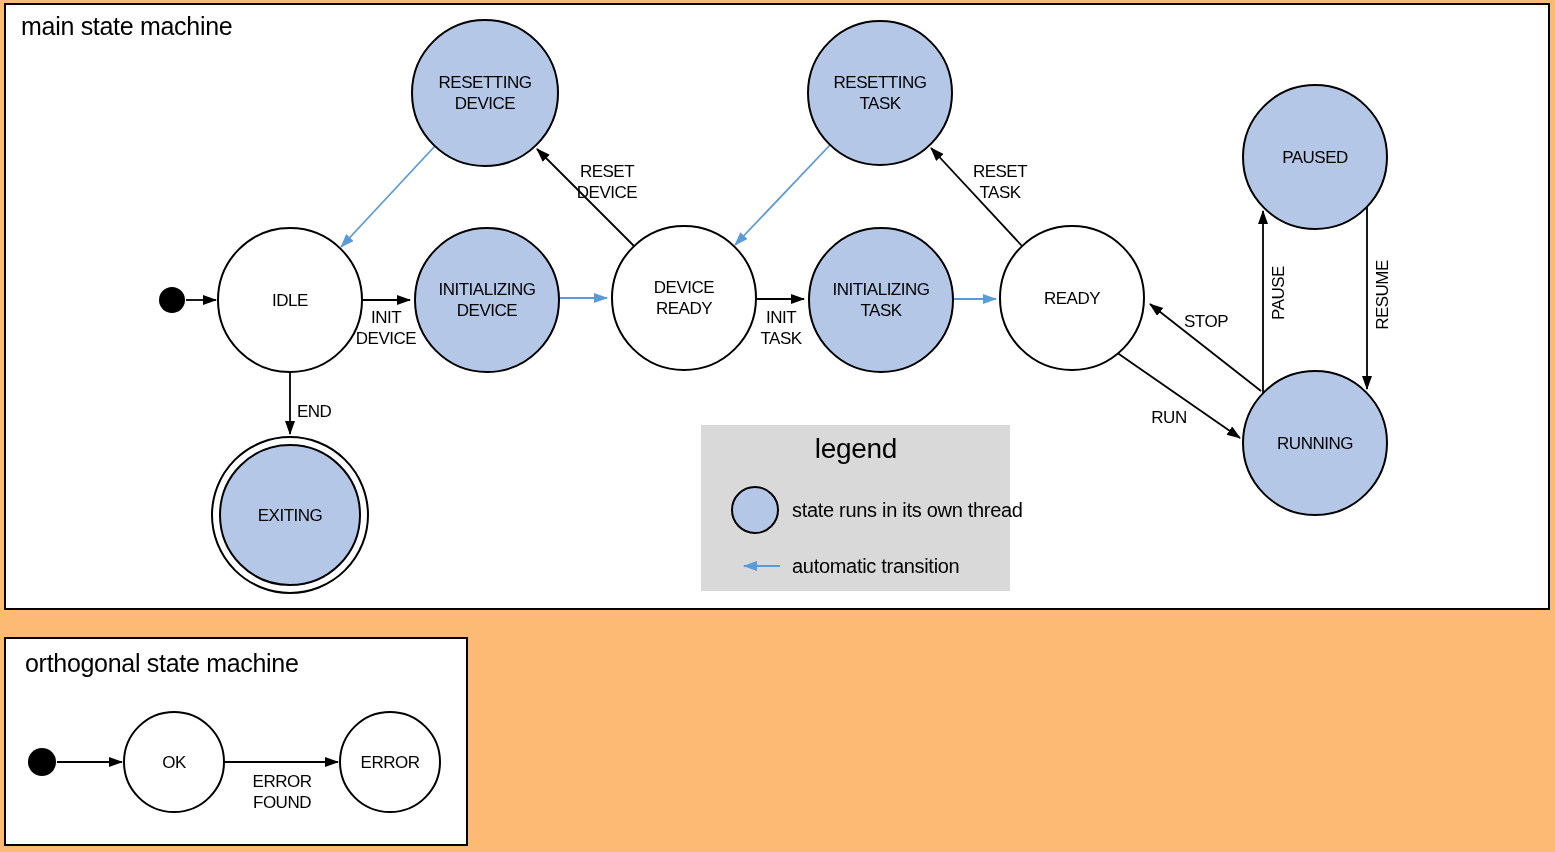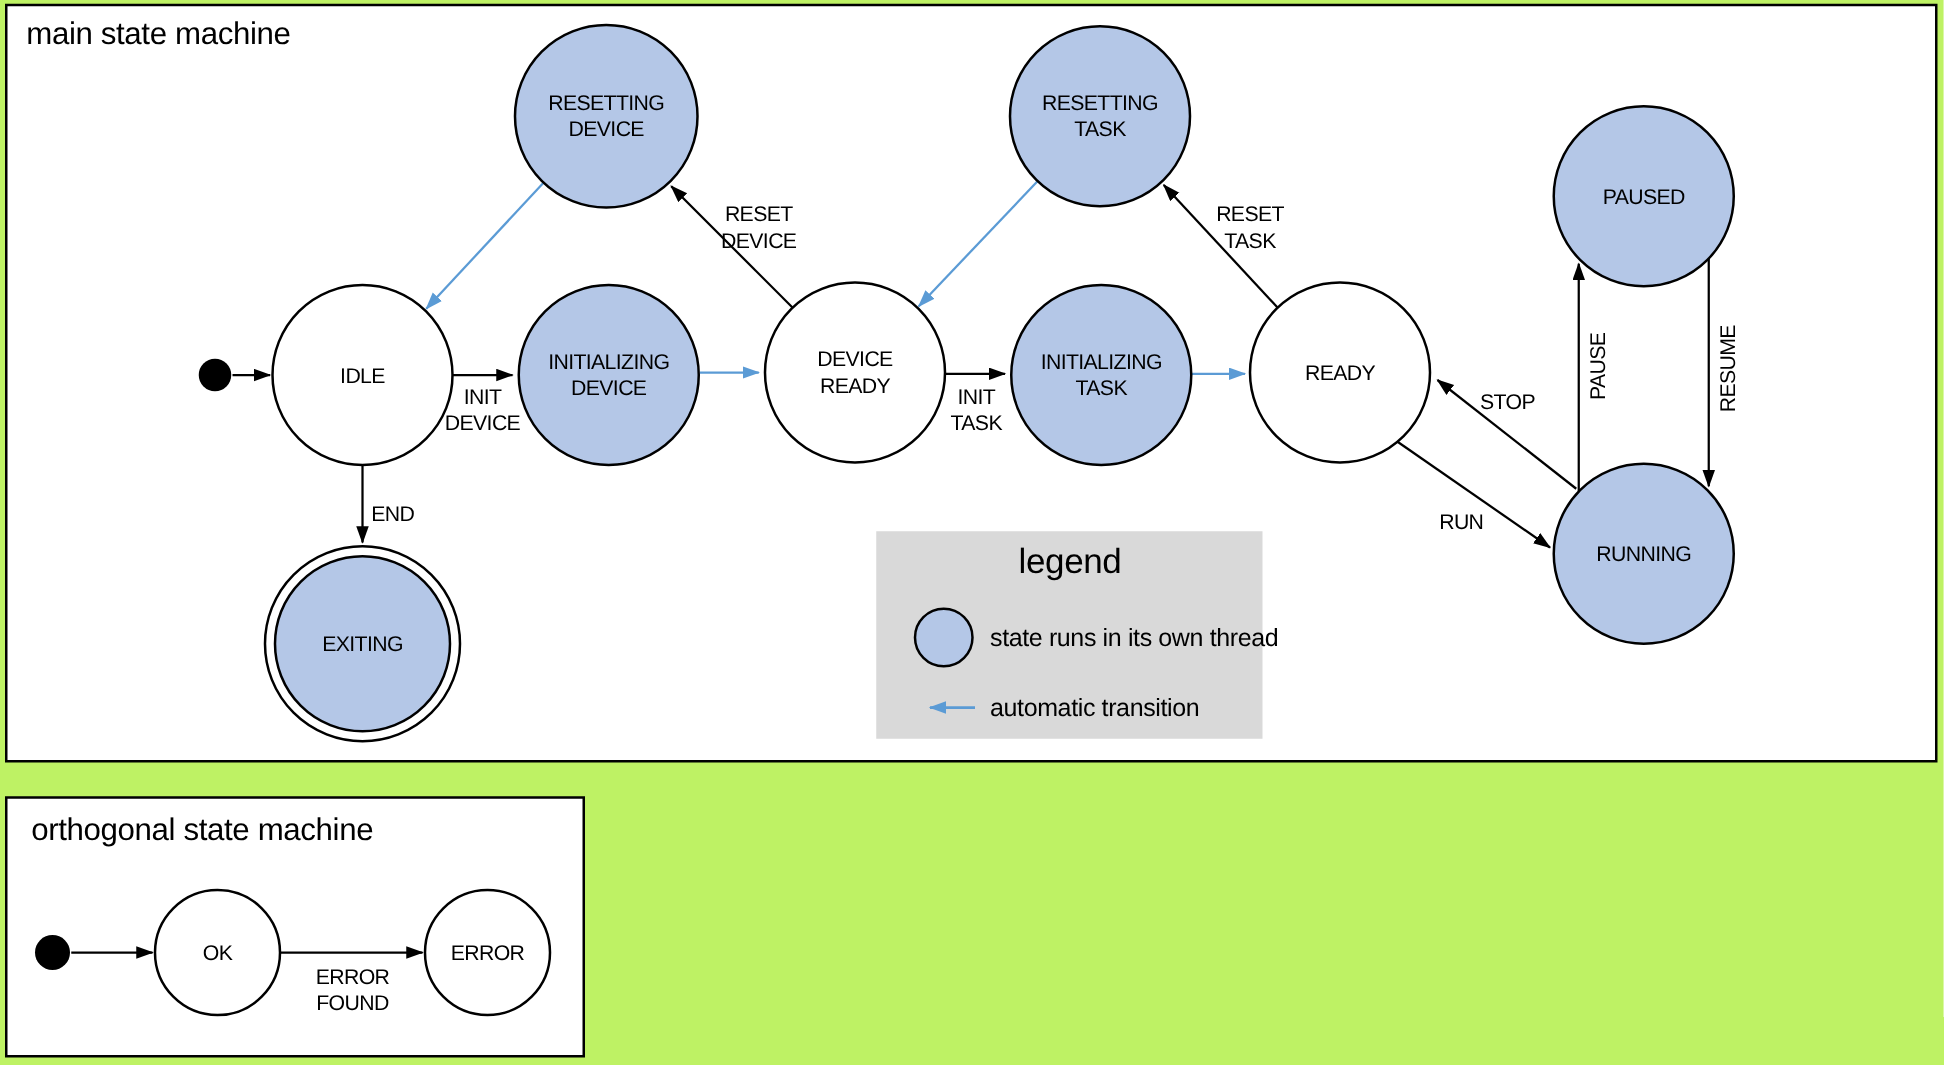--- a/index.html
+++ b/index.html
@@ -7,21 +7,21 @@
     padding: 0;
     background: #ffffff;
     width: 1555px;
     height: 852px;
     overflow: hidden;
   }
   .canvas {
     position: relative;
     width: 1555px;
     height: 852px;
-    background: #bef264;
+    background: #fdba74;
   }
   svg text {
     font-family: "Liberation Sans", sans-serif;
     fill: #000000;
   }
   .box-title   { font-size: 25px; letter-spacing: -0.3px; }
   .state-label { font-size: 17px; letter-spacing: -0.5px; text-anchor: middle; }
   .edge-label  { font-size: 17px; letter-spacing: -0.5px; text-anchor: middle; }
   .edge-label-start { font-size: 17px; letter-spacing: -0.5px; text-anchor: start; }
   .legend-title { font-size: 28px; letter-spacing: -0.3px; text-anchor: middle; }

